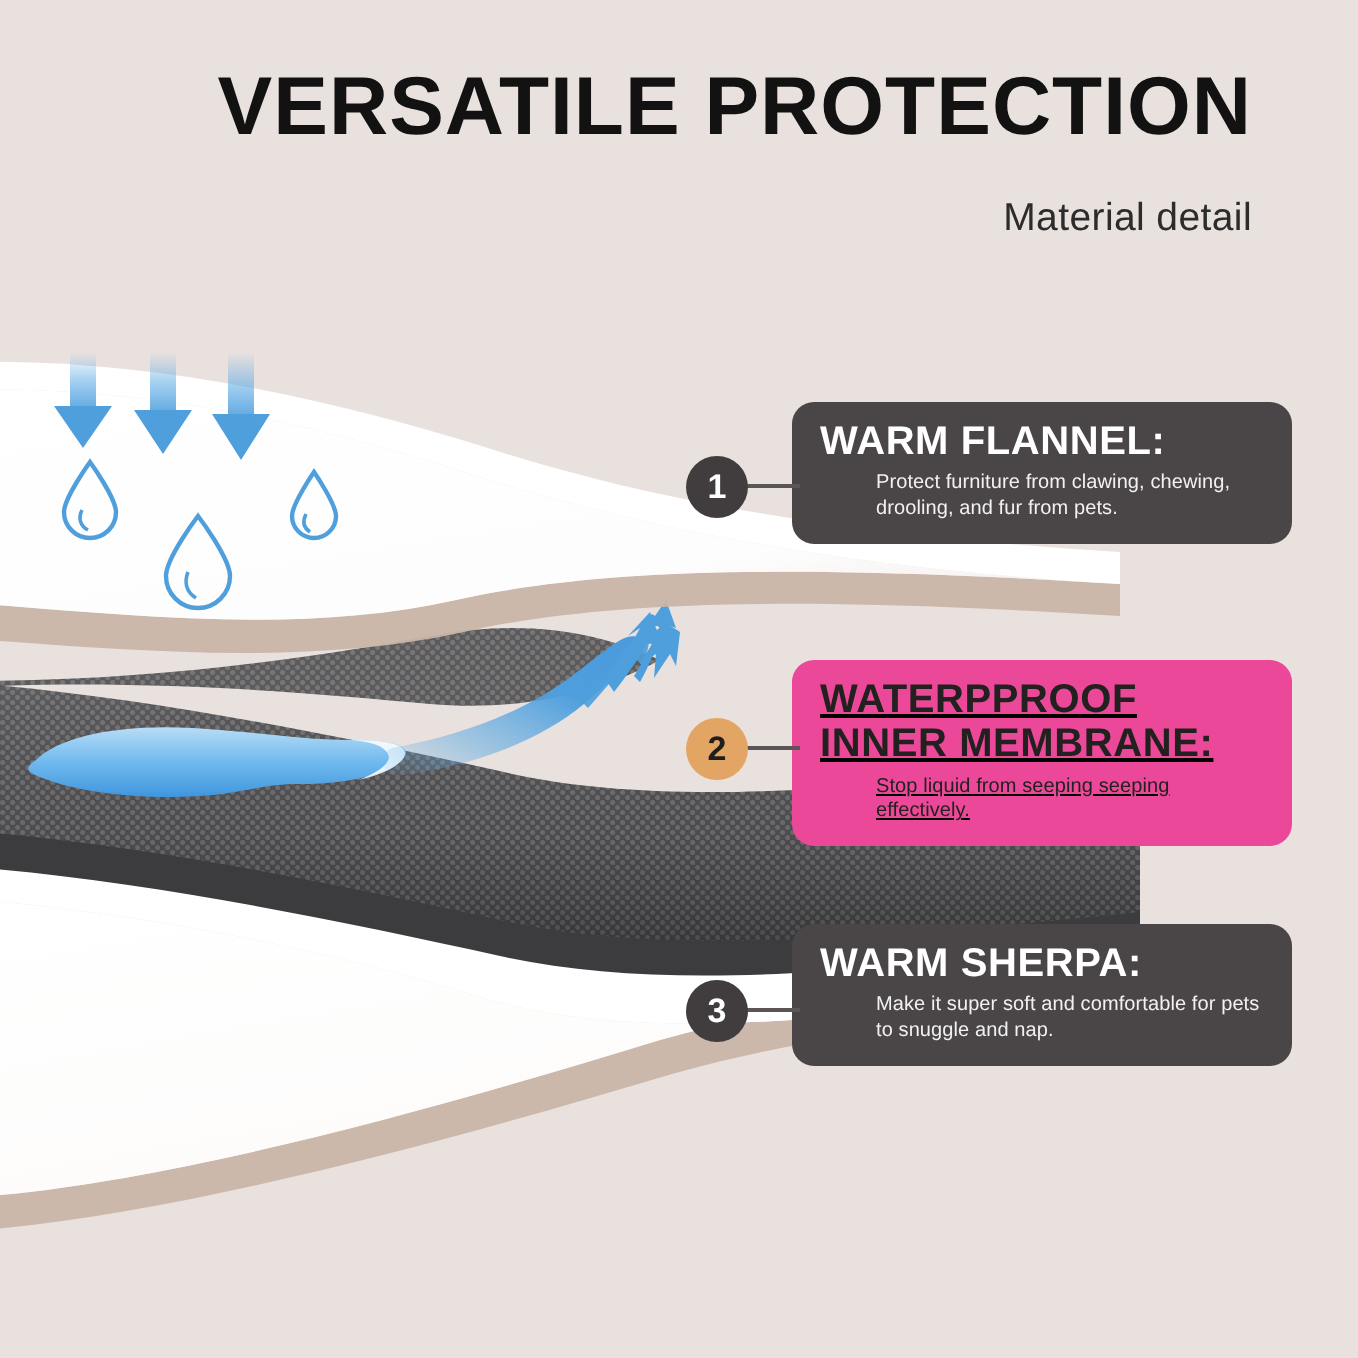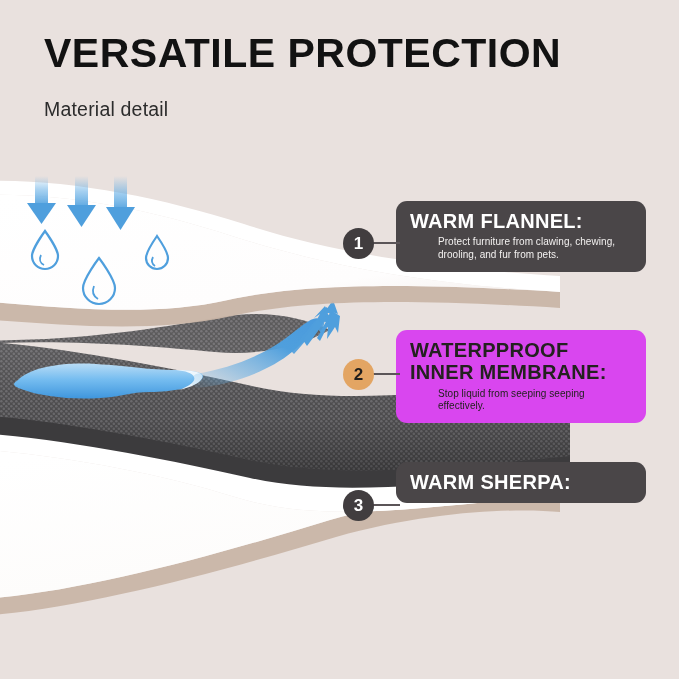--- a/index.html
+++ b/index.html
@@ -23,23 +23,24 @@
     position: absolute;
     left: 0;
     top: 0;
     width: 679px;
     height: 679px;
   }
 
   
   .header {
     position: absolute;
-    left: 44px;
+    left: 26px;
     top: 33px;
     width: 600px;
+    text-align: right;
   }
   .title {
     font-size: 41px;
     font-weight: bold;
     letter-spacing: 0.5px;
     color: #121212;
     line-height: 1.0;
     white-space: nowrap;
   }
   .subtitle {
@@ -53,21 +54,21 @@
   
   .callout {
     position: absolute;
     border-radius: 11px;
     box-sizing: border-box;
     padding: 9px 13px 10px 14px;
   }
   .callout.dark { background: #4a4648; }
   .callout.dark .c-title { color: #ffffff; }
   .callout.dark .c-body  { color: #f3f1f0; }
-  .callout.orange { background: #d946ef; }
+  .callout.orange { background: #ec4899; text-decoration: underline; }
   .callout.orange .c-title { color: #23211f; }
   .callout.orange .c-body  { color: #23211f; }
 
   .c-title {
     font-size: 20px;
     font-weight: bold;
     letter-spacing: 0.3px;
     line-height: 1.12;
   }
   .c-body {
@@ -265,15 +266,16 @@
     <div class="c-body">Protect furniture from clawing, chewing, drooling, and fur from pets.</div>
   </div>
 
   <div class="callout orange" id="callout-2">
     <div class="c-title">WATERPPROOF INNER MEMBRANE:</div>
     <div class="c-body">Stop liquid from seeping seeping effectively.</div>
   </div>
 
   <div class="callout dark" id="callout-3">
     <div class="c-title">WARM SHERPA:</div>
+    <div class="c-body">Make it super soft and comfortable for pets to snuggle and nap.</div>
   </div>
 
 </div>
 
 </body></html>

